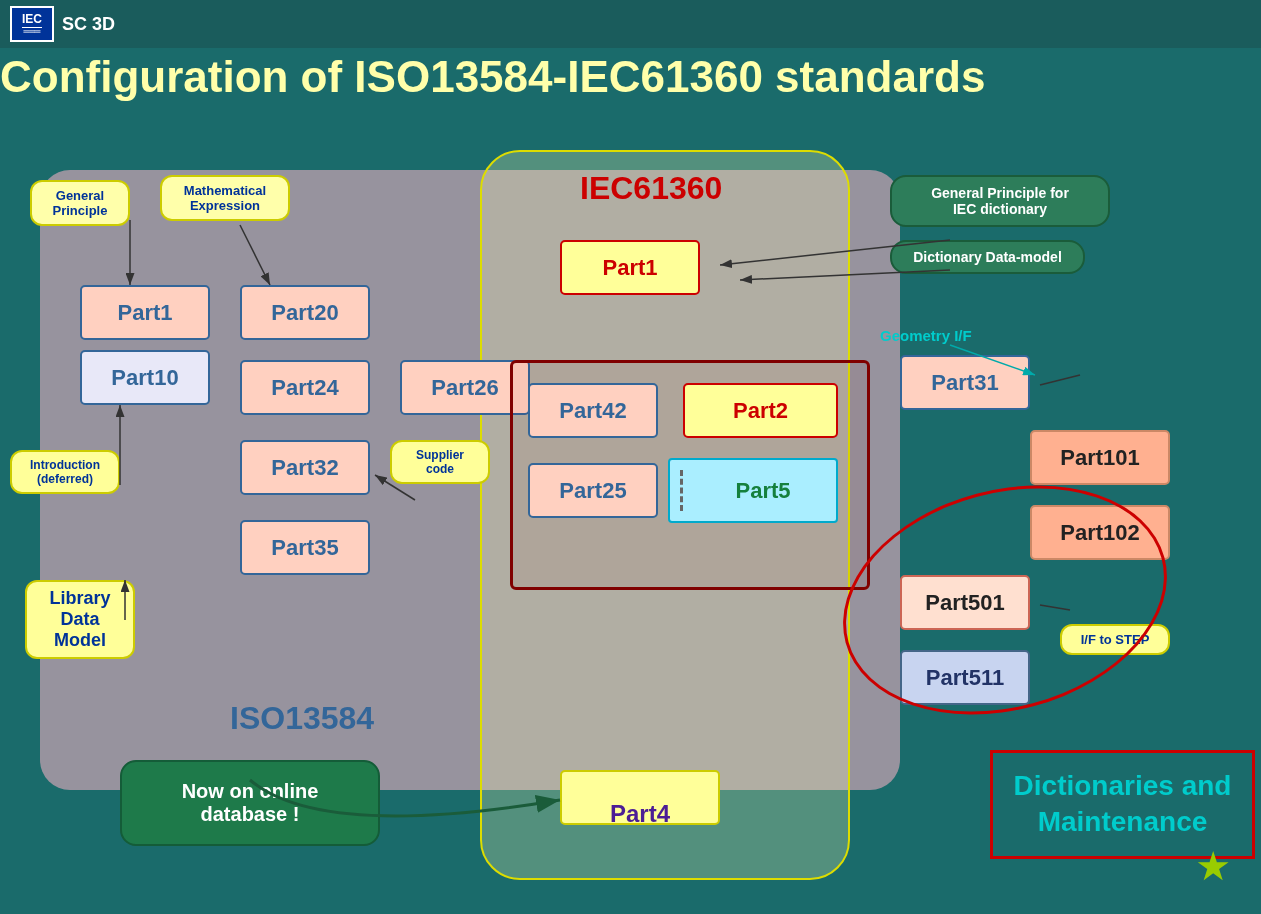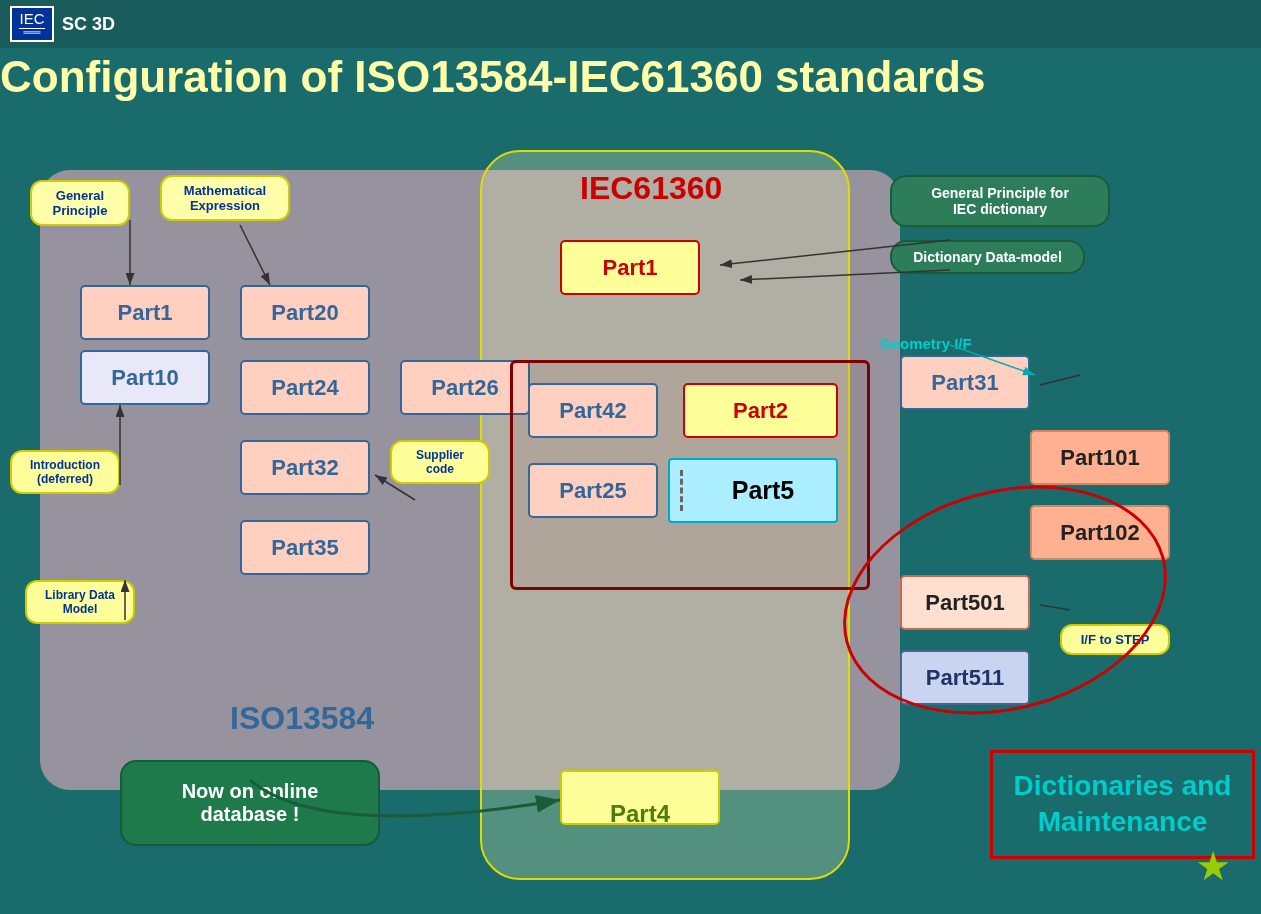--- a/index.html
+++ b/index.html
@@ -190,21 +190,21 @@
       font-size: 15px;
       font-weight: bold;
     }
   </style>
 </head>
 <body>
 
 <div class="header-bar">
   <div class="iec-logo">
     <div style="text-align:center">
-      <div style="color:white;font-size:15px;font-weight:normal;line-height:1">IEC</div>
+      <div style="color:white;font-size:12px;font-weight:bold;line-height:1">IEC</div>
       <div style="color:white;font-size:8px;line-height:1;border-top:1px solid white;margin-top:2px">═══</div>
     </div>
   </div>
   <span class="sc3d-text">SC 3D</span>
 </div>
 
 <div class="main-title">Configuration of ISO13584-IEC61360 standards</div>
 
 <div class="diagram">
 
@@ -257,21 +257,21 @@
   <div class="callout" style="top:330px;left:-10px;width:110px;font-size:12px;background:#ffff99;">
     <span style="white-space:pre-line">Introduction
 (deferred)</span>
   </div>
 
   <div class="callout" style="top:320px;left:370px;width:100px;font-size:12px;background:#ffff99;">
     <span style="white-space:pre-line">Supplier
 code</span>
   </div>
 
-  <div class="callout" style="top:460px;left:5px;width:110px;font-size:12px;background:#ffff99;">
+  <div class="callout" style="top:460px;left:5px;width:110px;font-size:18px;background:#ffff99;">
     <span style="white-space:pre-line">Library Data
 Model</span>
   </div>
 
   <div class="part-box yellow-bg" style="top:120px;left:540px;width:140px;height:55px;border:2.5px solid #cc0000;">
     <span style="color:#cc0000;font-weight:bold;">Part1</span>
   </div>
 
   <div style="position:absolute;top:240px;left:490px;width:360px;height:230px;border:3px solid #800000;border-radius:6px;background:rgba(128,0,0,0.05);">
 
@@ -283,39 +283,39 @@
       <span style="font-weight:bold;">Part2</span>
     </div>
 
     <div class="part-box blue-border" style="position:absolute;top:100px;left:15px;width:130px;height:55px;background:#ffd0c0;">
       <span>Part25</span>
     </div>
 
     <div style="position:absolute;top:95px;left:155px;width:170px;height:65px;background:#aaeeff;border:2px solid #00aacc;border-radius:4px;display:flex;align-items:center;justify-content:center;">
 
       <div style="position:absolute;left:10px;top:10px;bottom:10px;width:3px;border-left:3px dashed #666;"></div>
-      <span style="font-size:25px;font-weight:bold;color:#000000;margin-left:20px;">Part5</span>
+      <span style="font-size:22px;font-weight:bold;color:#15803d;margin-left:20px;">Part5</span>
     </div>
 
   </div>
 
   <div class="part-box yellow-bg" style="top:650px;left:540px;width:160px;height:55px;border:2px solid #cccc00;">
-    <span style="color:#4d7c0f;font-weight:bold;font-size:24px;margin-top:32px;">Part4</span>
+    <span style="color:#4c1d95;font-weight:bold;font-size:24px;margin-top:32px;">Part4</span>
   </div>
 
   <div class="callout green-bg" style="top:55px;left:870px;width:220px;padding:8px 12px;font-size:14px;">
     <span style="white-space:pre-line">General Principle for
 IEC dictionary</span>
   </div>
 
   <div class="callout green-bg" style="top:120px;left:870px;width:195px;padding:7px 12px;font-size:14px;">
     <span>Dictionary Data-model</span>
   </div>
 
-  <div class="geom-label" style="top:215px;left:860px;">Geometry I/F</div>
+  <div class="geom-label" style="top:207px;left:860px;">Geometry I/F</div>
 
 
   <div class="part-box blue-border" style="top:235px;left:880px;width:130px;height:55px;">
     <span>Part31</span>
   </div>
 
   <div class="part-box salmon" style="top:310px;left:1010px;width:140px;height:55px;border-color:#cc8866;">
     <span>Part101</span>
   </div>
 

